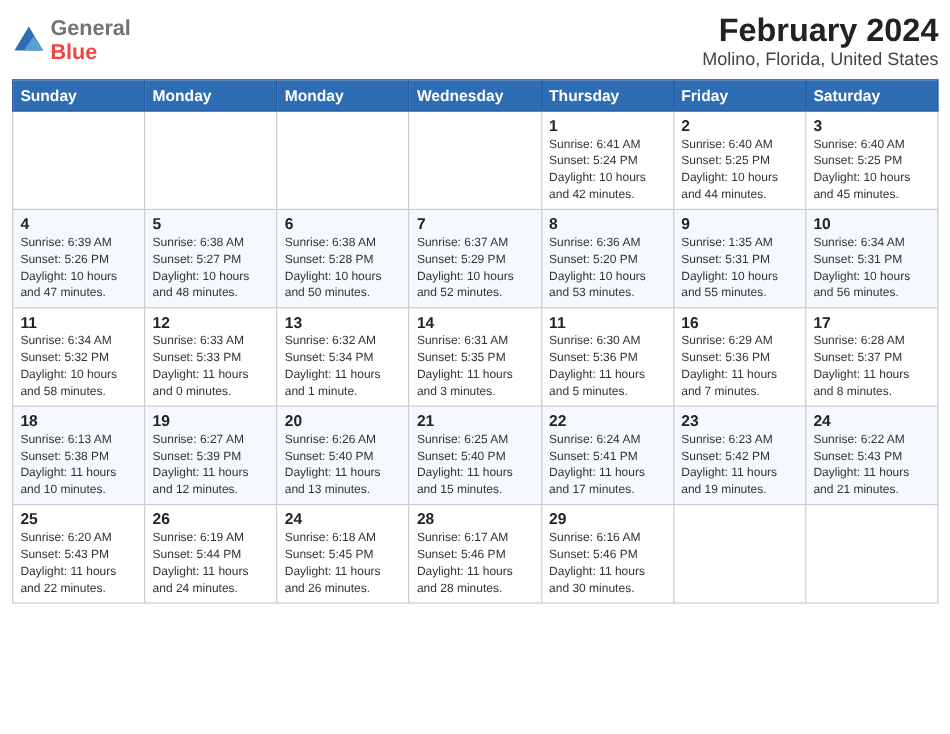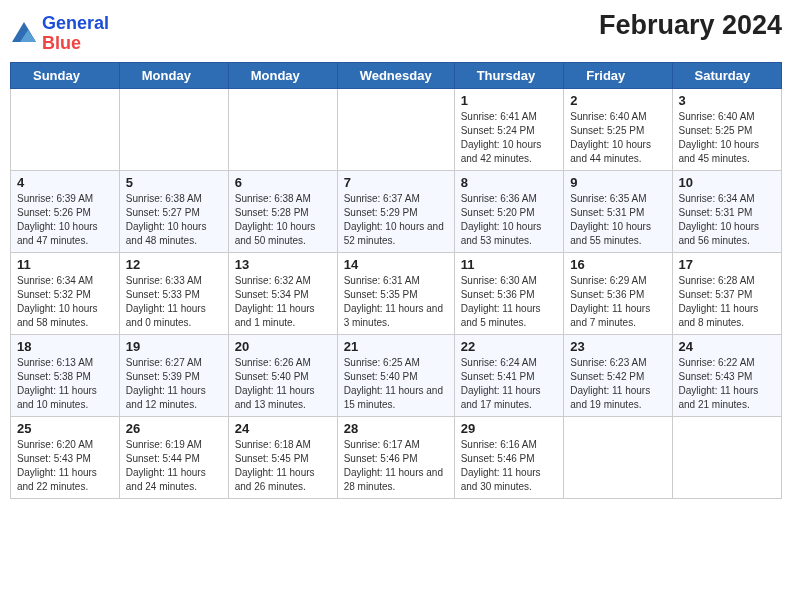--- a/index.html
+++ b/index.html
@@ -20,21 +20,21 @@
       display: flex;
       align-items: center;
       gap: 4px;
       margin-top: 4px;
     }
     .logo-text {
       font-size: 18px;
       font-weight: bold;
       line-height: 1.1;
     }
-    .logo-general { color: #1d4ed8; }
+    .logo-general { color: #737373; }
     .logo-blue { color: #ef4444; }
     .logo-icon {
       width: 28px;
       height: 28px;
     }
     .title-block {
       text-align: right;
     }
     .main-title {
       font-size: 27px;
@@ -47,21 +47,21 @@
     }
     .calendar {
       width: 100%;
       border-collapse: collapse;
       border: 1px solid #ccc;
     }
     .calendar th {
       background: #2e6db4;
       color: #fff;
       text-align: left;
-      padding: 5px 22px;
+      padding: 5px 6px;
       font-size: 13px;
       border: 1px solid #2558a0;
     }
     .calendar td {
       vertical-align: top;
       border: 1px solid #ccc;
       padding: 4px 6px;
       width: calc(100% / 7);
       min-height: 80px;
       font-size: 11px;
@@ -96,20 +96,21 @@
       <polygon points="14,2 26,22 2,22" fill="#2e6db4"></polygon>
       <polygon points="18,10 26,22 10,22" fill="#5a9fd4"></polygon>
     </svg>
     <div class="logo-text">
       <span class="logo-general">General</span><br>
       <span class="logo-blue">Blue</span>
     </div>
   </div>
   <div class="title-block">
     <div class="main-title">February 2024</div>
+    <div class="subtitle">Molino, Florida, United States</div>
   </div>
 </div>
 
 <table class="calendar">
   <thead>
     <tr>
     <th>Sunday</th>
         <th>Monday</th>
         <th>Monday</th>
         <th>Wednesday</th>
@@ -177,21 +178,21 @@
         </td>
         <td>
           <span class="day-num">8</span>
           <div class="day-info">Sunrise: 6:36 AM
 Sunset: 5:20 PM
 Daylight: 10 hours
 and 53 minutes.</div>
         </td>
         <td>
           <span class="day-num">9</span>
-          <div class="day-info">Sunrise: 6:35 AM
+          <div class="day-info">Sunrise: 1:35 AM
 Sunset: 5:31 PM
 Daylight: 10 hours
 and 55 minutes.</div>
         </td>
         <td>
           <span class="day-num">10</span>
           <div class="day-info">Sunrise: 6:34 AM
 Sunset: 5:31 PM
 Daylight: 10 hours
 and 56 minutes.</div>

